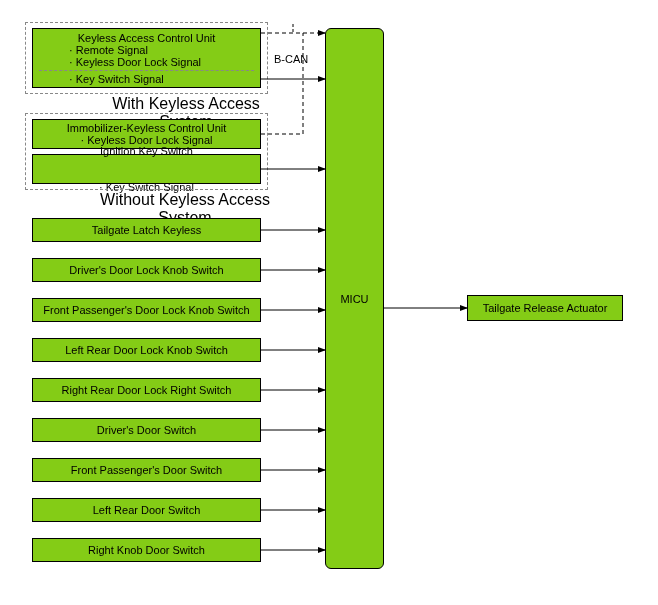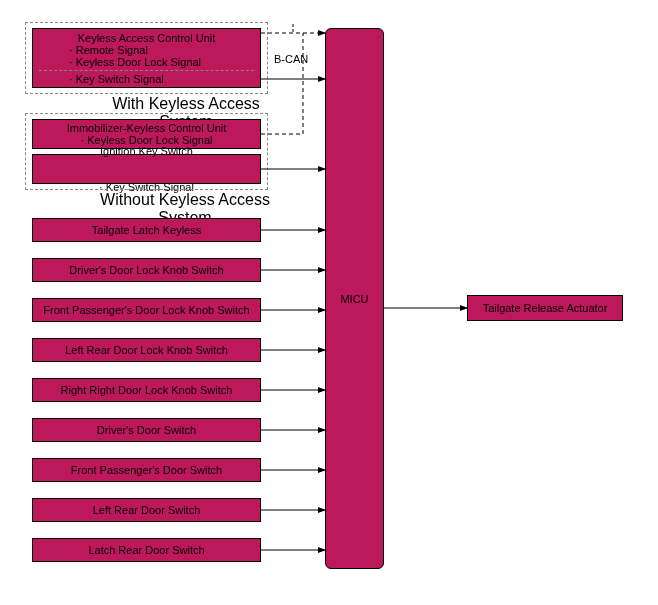--- a/index.html
+++ b/index.html
@@ -7,21 +7,21 @@
       width: 658px;
       height: 605px;
       font-family: Arial, sans-serif;
       font-size: 11px;
       position: relative;
       background: #fff;
     }
     .box {
       position: absolute;
       border: 1px solid #000;
-      background: #be185d;
+      background: #84cc16;
       display: flex;
       flex-direction: column;
       justify-content: center;
       padding: 2px 6px;
     }
     .box-center { align-items: center; text-align: center; gap: 24px; }
     .box-left { align-items: flex-start; text-align: left; }
     .box-title { text-align: center; width: 100%; }
     .bullet { padding-left: 30px; }
     .dashed-group {
@@ -80,33 +80,33 @@
 <div class="box box-center" style="left:32px; top:258px; width:229px; height:24px;">
     <span>Driver's Door Lock Knob Switch</span>
   </div>
 <div class="box box-center" style="left:32px; top:298px; width:229px; height:24px;">
     <span>Front Passenger's Door Lock Knob Switch</span>
   </div>
 <div class="box box-center" style="left:32px; top:338px; width:229px; height:24px;">
     <span>Left Rear Door Lock Knob Switch</span>
   </div>
 <div class="box box-center" style="left:32px; top:378px; width:229px; height:24px;">
-    <span>Right Right Door Lock Knob Switch</span>
+    <span>Right Rear Door Lock Right Switch</span>
   </div>
 <div class="box box-center" style="left:32px; top:418px; width:229px; height:24px;">
     <span>Driver's Door Switch</span>
   </div>
 <div class="box box-center" style="left:32px; top:458px; width:229px; height:24px;">
     <span>Front Passenger's Door Switch</span>
   </div>
 <div class="box box-center" style="left:32px; top:498px; width:229px; height:24px;">
     <span>Left Rear Door Switch</span>
   </div>
 <div class="box box-center" style="left:32px; top:538px; width:229px; height:24px;">
-    <span>Latch Rear Door Switch</span>
+    <span>Right Knob Door Switch</span>
   </div>
 
 <div class="box box-center" style="left:325px; top:28px; width:59px; height:541px;border-radius:6px;">
   <span>MICU</span>
 </div>
 
 <div class="box box-center" style="left:467px; top:295px; width:156px; height:26px;align-items:center;">
   <span>Tailgate Release Actuator</span>
 </div>
 

